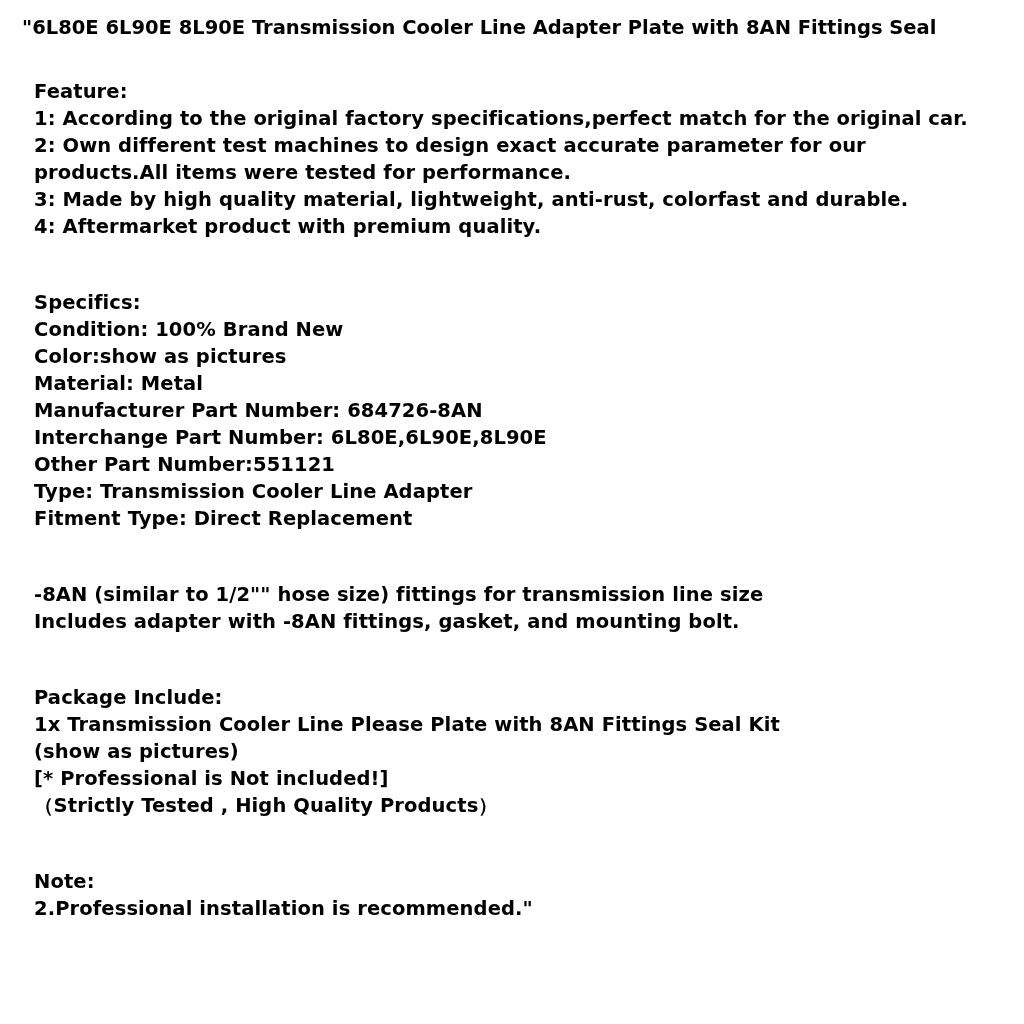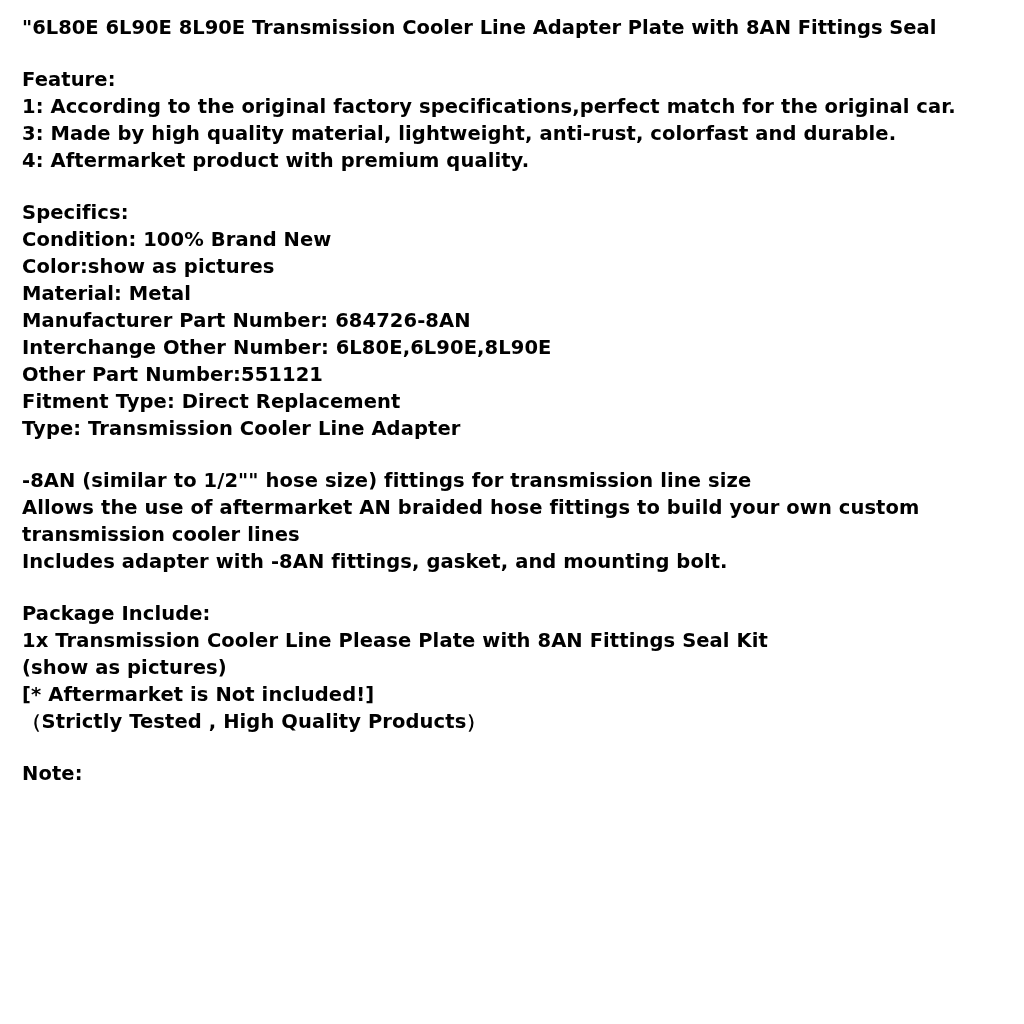--- a/index.html
+++ b/index.html
@@ -31,71 +31,72 @@
   .title {
     font-size: 19.5px;
     line-height: 27px;
     font-weight: bold;
     margin-bottom: 0;
   }
   .spacer {
     height: 25px;
   }
   .block {
-    margin: 0;
+    margin: 12px;
     padding: 0;
   }
 </style>
 </head>
 <body>
 
 <div class="page">
 
   <div class="title">"6L80E 6L90E 8L90E Transmission Cooler Line Adapter Plate with 8AN Fittings Seal</div>
 
   <div class="spacer"></div>
 
   <div class="block">
     <div class="line">Feature:</div>
     <div class="line">1: According to the original factory specifications,perfect match for the original car.</div>
+    <div class="line">2: Own different test machines to design exact accurate parameter for our products.All items were tested for performance.</div>
     <div class="line">3: Made by high quality material, lightweight, anti-rust, colorfast and durable.</div>
     <div class="line">4: Aftermarket product with premium quality.</div>
   </div>
 
   <div class="spacer"></div>
 
   <div class="block">
     <div class="line">Specifics:</div>
     <div class="line">Condition: 100% Brand New</div>
     <div class="line">Color:show as pictures</div>
     <div class="line">Material: Metal</div>
     <div class="line">Manufacturer Part Number: 684726-8AN</div>
-    <div class="line">Interchange Other Number: 6L80E,6L90E,8L90E</div>
+    <div class="line">Interchange Part Number: 6L80E,6L90E,8L90E</div>
     <div class="line">Other Part Number:551121</div>
+    <div class="line">Type: Transmission Cooler Line Adapter</div>
     <div class="line">Fitment Type: Direct Replacement</div>
-    <div class="line">Type: Transmission Cooler Line Adapter</div>
   </div>
 
   <div class="spacer"></div>
 
   <div class="block">
     <div class="line">-8AN (similar to 1/2"" hose size) fittings for transmission line size</div>
-    <div class="line">Allows the use of aftermarket AN braided hose fittings to build your own custom transmission cooler lines</div>
     <div class="line">Includes adapter with -8AN fittings, gasket, and mounting bolt.</div>
   </div>
 
   <div class="spacer"></div>
 
   <div class="block">
     <div class="line">Package Include:</div>
     <div class="line">1x Transmission Cooler Line Please Plate with 8AN Fittings Seal Kit</div>
     <div class="line">(show as pictures)</div>
-    <div class="line">[* Aftermarket is Not included!]</div>
+    <div class="line">[* Professional is Not included!]</div>
     <div class="line">（Strictly Tested , High Quality Products）</div>
   </div>
 
   <div class="spacer"></div>
 
   <div class="block">
     <div class="line">Note:</div>
+    <div class="line">2.Professional installation is recommended."</div>
   </div>
 
 </div>
 
 </body></html>

